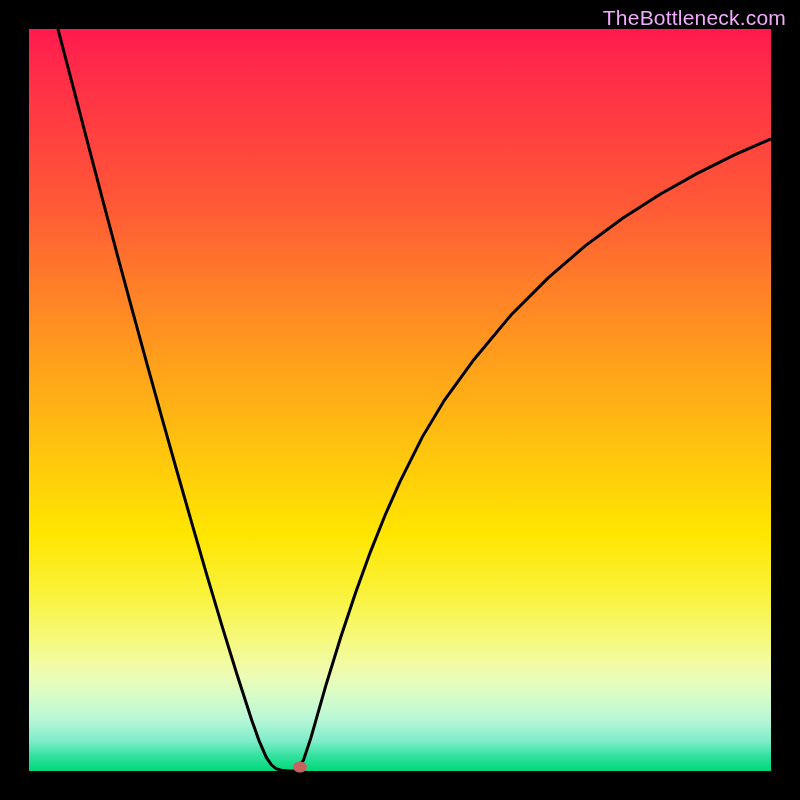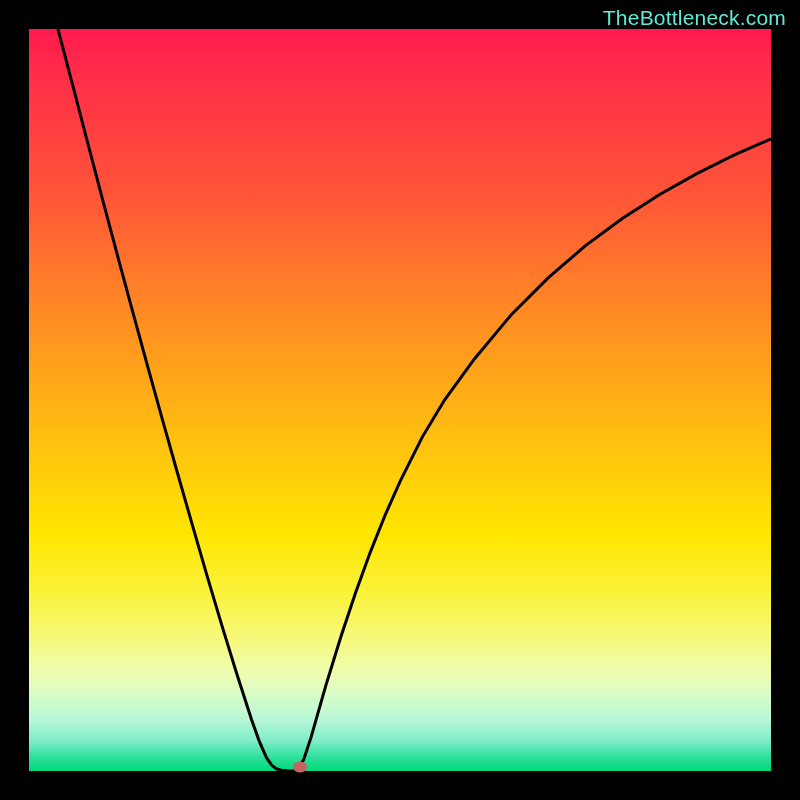--- a/index.html
+++ b/index.html
@@ -40,21 +40,21 @@
       #b8f7d6 93%,
       #7eecca 96%,
       #32e19e 98%,
       #00d879 100%
     );
   }
   .watermark {
     position: absolute;
     top: 6px;
     right: 14px;
-    color: #5eead4;
+    color: #f0abfc;
     font-size: 21px;
     font-weight: 500;
     letter-spacing: 0.2px;
     font-family: Arial, Helvetica, sans-serif;
   }
   svg.curve {
     position: absolute;
     left: 0;
     top: 0;
     width: 742px;

